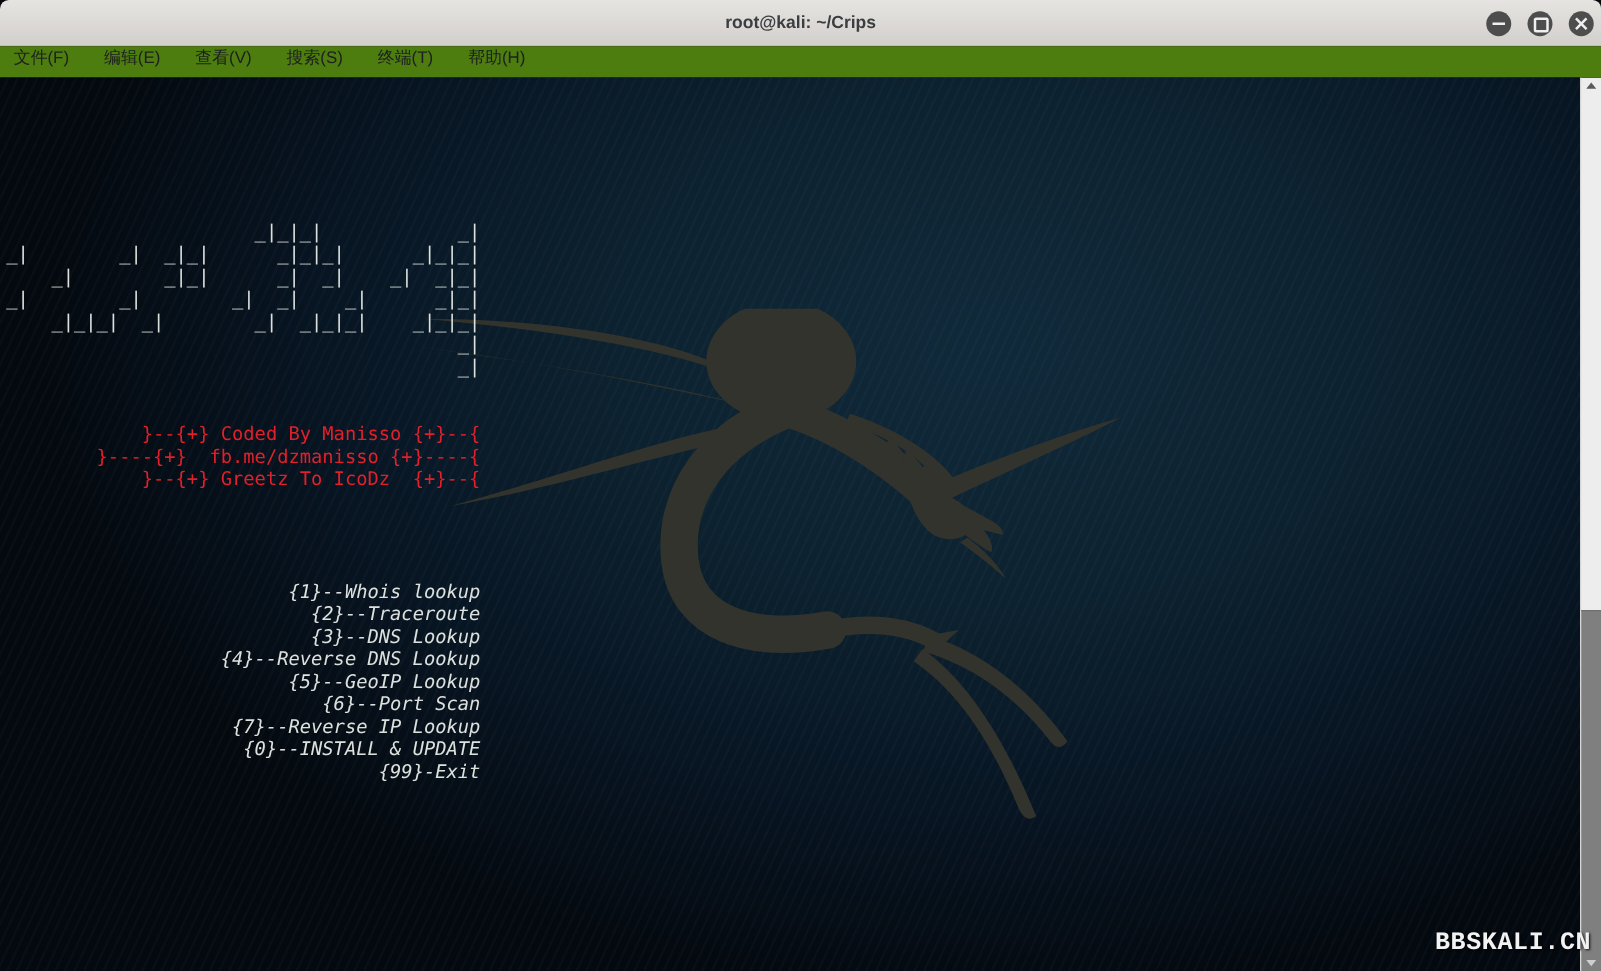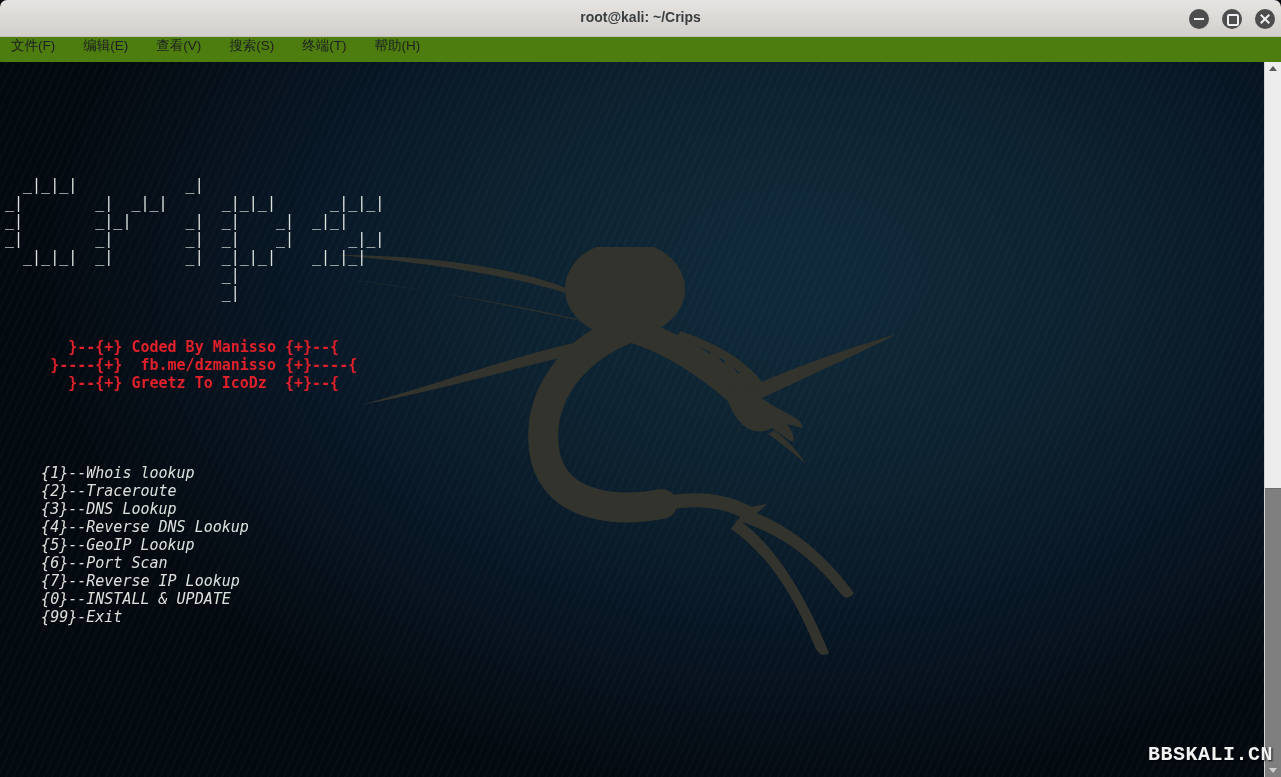--- a/index.html
+++ b/index.html
@@ -50,22 +50,22 @@
   .dragon{position:absolute;left:330px;top:185px;width:580px;height:420px;}
   .dragon *{fill:var(--dragon,#32332c);}
   .dragon .st{fill:none;stroke:var(--dragon,#32332c);}
   
   .term-text{
     position:absolute;left:5px;top:60px;z-index:3;
     font-family:"DejaVu Sans Mono",monospace;
     font-size:15px;line-height:18px;white-space:pre;
     color:var(--fg,#dce1dd);
   }
-  .tblock{white-space:pre;}
-  .credits{color:var(--red,#e0202a);font-weight:bold;}
+  .tblock{white-space:pre;text-align:right;}
+  .credits{color:var(--red,#e0202a);font-weight:normal;}
   .menu-block{margin-top:36px;font-style:italic;}
   .prompt-line{margin-top:18px;}
   
   .scrollbar{
     position:absolute;right:0;top:0;width:17px;height:715px;
     background:#ededed;z-index:4;border-left:1px solid #d6d6d6;box-sizing:border-box;
   }
   .scroll-up{position:absolute;top:0;left:0;width:100%;height:13px;}
   .scroll-up .tri{
     position:absolute;left:4px;top:4px;width:0;height:0;

